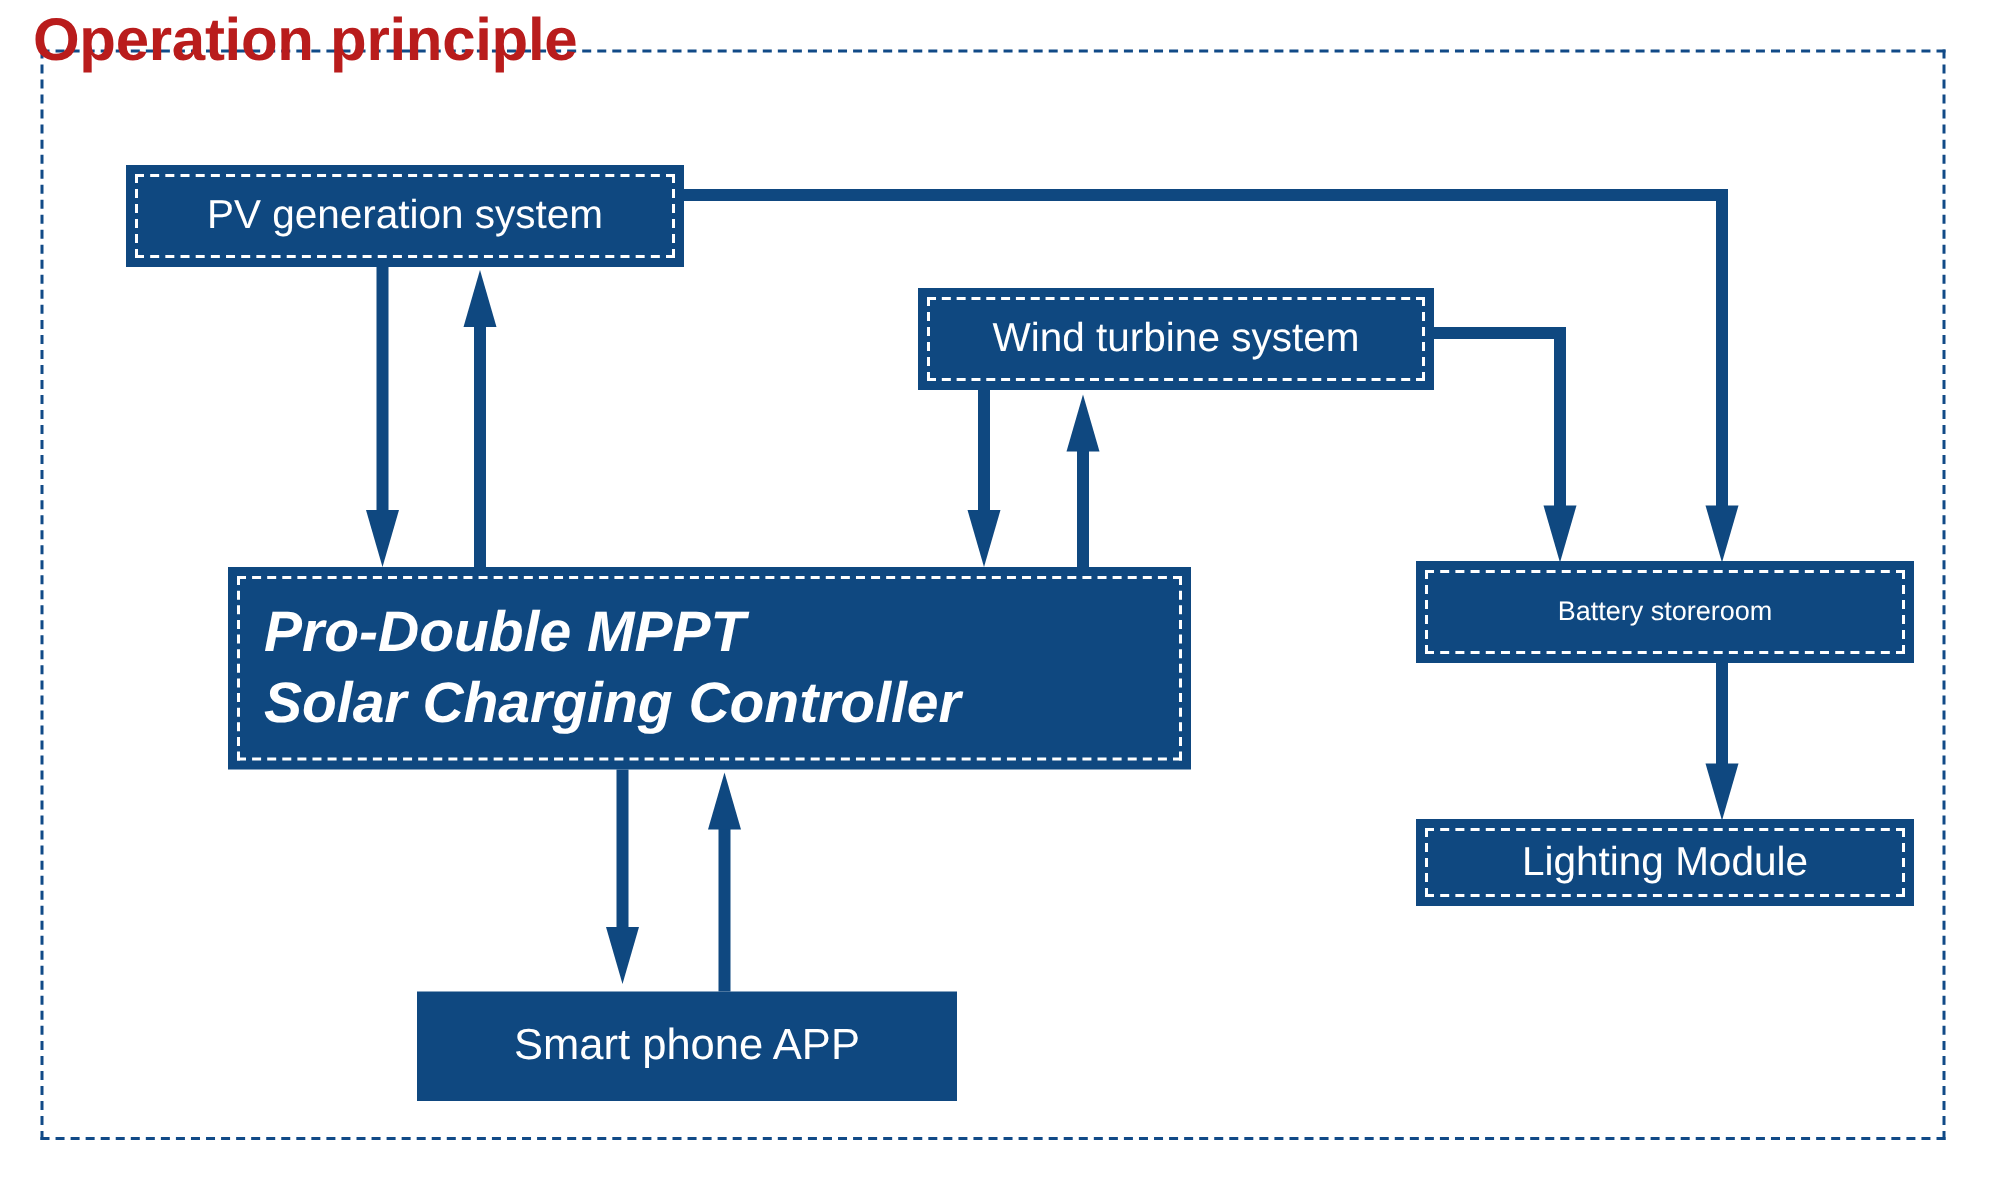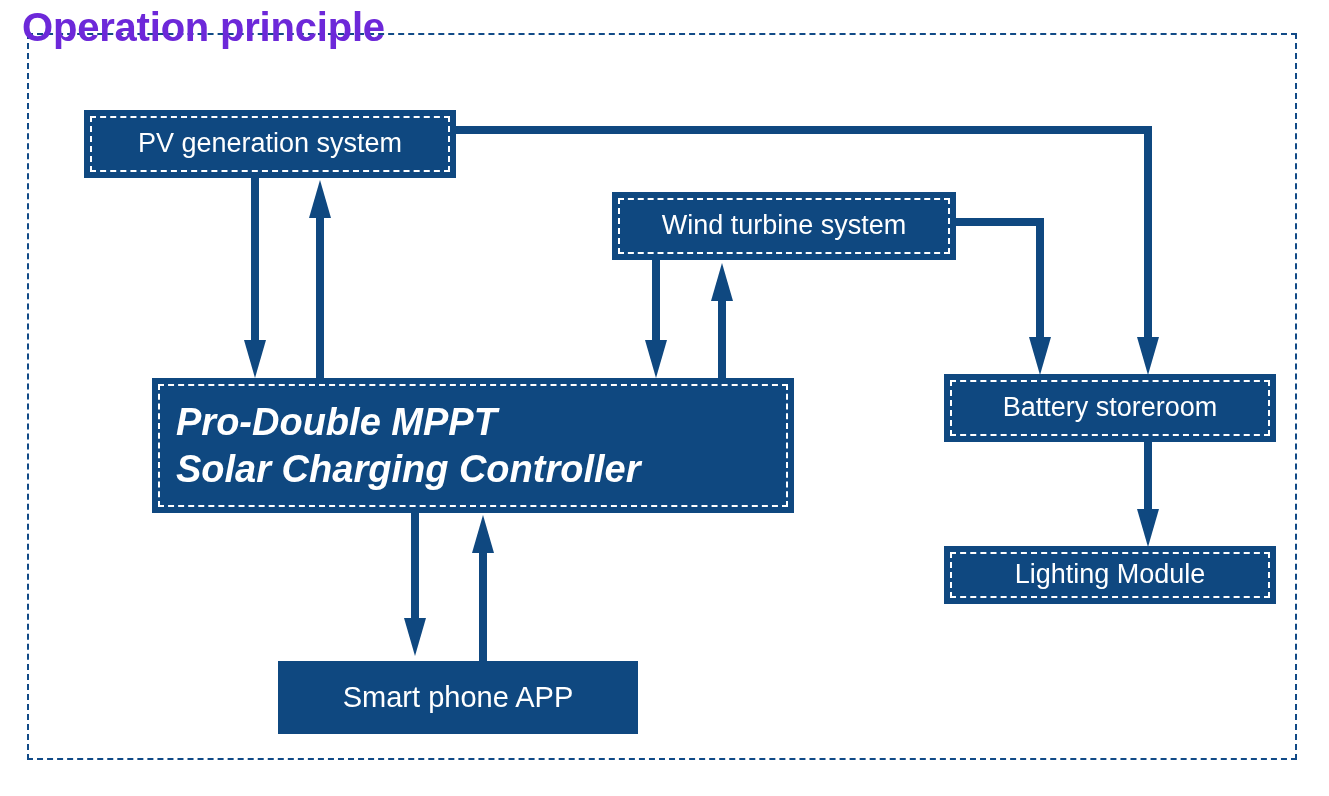--- a/index.html
+++ b/index.html
@@ -16,21 +16,21 @@
     height: 796px;
     background: #ffffff;
     overflow: hidden;
   }
   #title {
     position: absolute;
     left: 22px;
     top: 0px;
     font-size: 40px;
     font-weight: bold;
-    color: #6d28d9;
+    color: #b91c1c;
     letter-spacing: -0.2px;
     line-height: 54px;
     white-space: nowrap;
     z-index: 6;
   }
   #outer-frame {
     position: absolute;
     left: 27px;
     top: 33px;
     width: 1270px;
@@ -72,21 +72,21 @@
   #node-pv .label { font-size: 27px; }
 
   #node-wind        { left: 612px; top: 192px; width: 344px; height: 68px; }
   #node-wind .label { font-size: 27px; }
 
   #node-controller        { left: 152px; top: 378px; width: 642px; height: 135px; }
   #node-controller .label { font-size: 38px; font-weight: bold; text-align: left; line-height: 1.22; }
   #node-controller        { justify-content: flex-start; padding-left: 24px; font-style: italic; }
 
   #node-battery        { left: 944px; top: 374px; width: 332px; height: 68px; }
-  #node-battery .label { font-size: 27px; }
+  #node-battery .label { font-size: 18px; }
 
   #node-lighting        { left: 944px; top: 546px; width: 332px; height: 58px; }
   #node-lighting .label { font-size: 27px; }
 
   #node-app        { left: 278px; top: 661px; width: 360px; height: 73px; }
   #node-app .label { font-size: 29px; }
 
   
   .seg {
     position: absolute;

